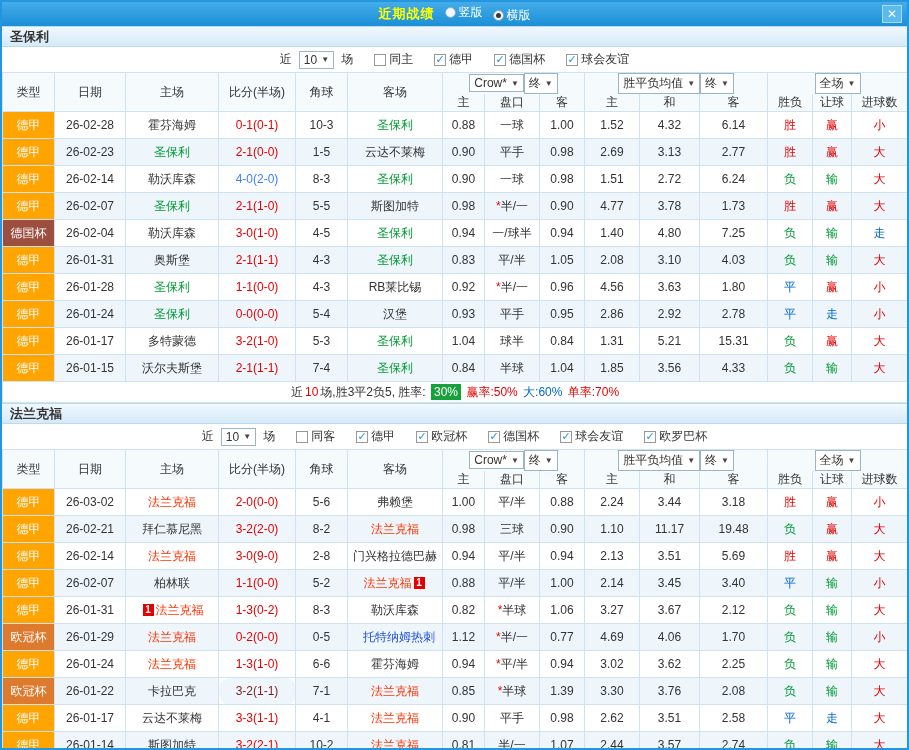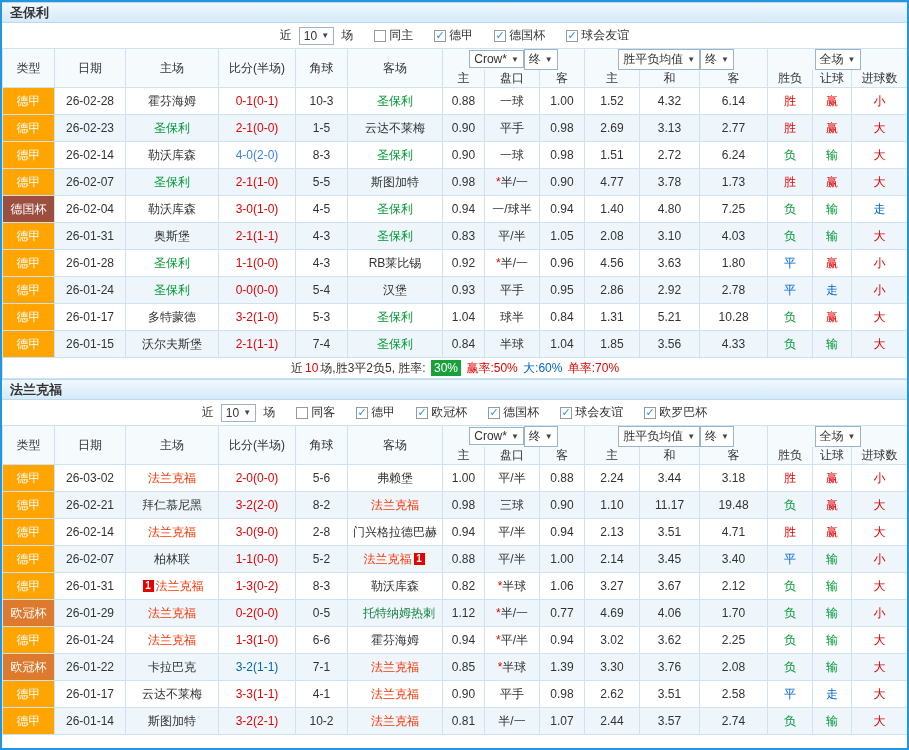--- a/index.html
+++ b/index.html
@@ -38,20 +38,33 @@
   .grid tfoot td { height:21px; background:#fff; }
   td.type { color:#fff; }
   .badge { display:inline-block; background:#e60000; color:#fff; font-size:10px; width:11px; height:12px;
            line-height:12px; margin:0 2px; font-weight:bold; vertical-align:middle; }
   .summary span { margin:0 1px; }
 </style>
 </head>
 <body>
 
 <div class="window">
+  <div class="titlebar">
+    <span class="title">近期战绩</span>
+    <span id="radio-group"><span class="radio-item">
+          <span class="radio"></span>
+          <span class="radio-label">竖版</span>
+        </span><span class="radio-item">
+          <span class="radio">
+            <span class="dot"></span>
+          </span>
+          <span class="radio-label">横版</span>
+        </span></span>
+    <div class="close-btn">✕</div>
+  </div>
   <div id="sections">
       <div class="section">
         <div class="team-bar">圣保利</div>
         <div class="ctrl-row">
           <span>近</span>
           <span class="msel">
             <span class="msel-label">10</span>
             <span class="arr">▼</span>
           </span>
           <span>场</span>
@@ -271,21 +284,21 @@
               <td>26-01-17</td>
               <td><span style="color: rgb(51, 51, 51);">多特蒙德</span></td>
               <td style="color: rgb(230, 0, 0);">3-2(1-0)</td>
               <td>5-3</td>
               <td><span style="color: rgb(0, 153, 51);">圣保利</span></td>
               <td>1.04</td>
               <td><span>球半</span></td>
               <td>0.84</td>
               <td>1.31</td>
               <td>5.21</td>
-              <td>10.28</td>
+              <td>15.31</td>
               <td style="color: rgb(0, 153, 51);">负</td>
               <td style="color: rgb(230, 0, 0);">赢</td>
               <td style="color: rgb(230, 0, 0);">大</td>
             </tr>
             <tr>
               <td class="type" style="background: rgb(255, 164, 0);">德甲</td>
               <td>26-01-15</td>
               <td><span style="color: rgb(51, 51, 51);">沃尔夫斯堡</span></td>
               <td style="color: rgb(230, 0, 0);">2-1(1-1)</td>
               <td>7-4</td>
@@ -439,21 +452,21 @@
               <td>26-02-14</td>
               <td><span style="color: rgb(255, 51, 0);">法兰克福</span></td>
               <td style="color: rgb(230, 0, 0);">3-0(9-0)</td>
               <td>2-8</td>
               <td><span style="color: rgb(51, 51, 51);">门兴格拉德巴赫</span></td>
               <td>0.94</td>
               <td><span>平/半</span></td>
               <td>0.94</td>
               <td>2.13</td>
               <td>3.51</td>
-              <td>4.71</td>
+              <td>5.69</td>
               <td style="color: rgb(230, 0, 0);">胜</td>
               <td style="color: rgb(230, 0, 0);">赢</td>
               <td style="color: rgb(230, 0, 0);">大</td>
             </tr>
             <tr>
               <td class="type" style="background: rgb(255, 164, 0);">德甲</td>
               <td>26-02-07</td>
               <td><span style="color: rgb(51, 51, 51);">柏林联</span></td>
               <td style="color: rgb(230, 0, 0);">1-1(0-0)</td>
               <td>5-2</td>
@@ -484,21 +497,21 @@
               <td style="color: rgb(0, 153, 51);">负</td>
               <td style="color: rgb(0, 153, 51);">输</td>
               <td style="color: rgb(230, 0, 0);">大</td>
             </tr>
             <tr>
               <td class="type" style="background: rgb(221, 122, 46);">欧冠杯</td>
               <td>26-01-29</td>
               <td><span style="color: rgb(255, 51, 0);">法兰克福</span></td>
               <td style="color: rgb(230, 0, 0);">0-2(0-0)</td>
               <td>0-5</td>
-              <td><span style="color: #15803d; margin-left: 8px;">托特纳姆热刺</span></td>
+              <td><span style="color: #1d4ed8; margin-left: 8px;">托特纳姆热刺</span></td>
               <td>1.12</td>
               <td><span style="color: rgb(230, 0, 0);">*</span><span>半/一</span></td>
               <td>0.77</td>
               <td>4.69</td>
               <td>4.06</td>
               <td>1.70</td>
               <td style="color: rgb(0, 153, 51);">负</td>
               <td style="color: rgb(0, 153, 51);">输</td>
               <td style="color: rgb(230, 0, 0);">小</td>
             </tr>
@@ -516,21 +529,21 @@
               <td>3.62</td>
               <td>2.25</td>
               <td style="color: rgb(0, 153, 51);">负</td>
               <td style="color: rgb(0, 153, 51);">输</td>
               <td style="color: rgb(230, 0, 0);">大</td>
             </tr>
             <tr>
               <td class="type" style="background: rgb(221, 122, 46);">欧冠杯</td>
               <td>26-01-22</td>
               <td><span style="color: rgb(51, 51, 51);">卡拉巴克</span></td>
-              <td style="color: #0369a1;">3-2(1-1)</td>
+              <td style="color: #7f1d1d; border-radius: 11px;">3-2(1-1)</td>
               <td>7-1</td>
               <td><span style="color: rgb(255, 51, 0);">法兰克福</span></td>
               <td>0.85</td>
               <td><span style="color: rgb(230, 0, 0);">*</span><span>半球</span></td>
               <td>1.39</td>
               <td>3.30</td>
               <td>3.76</td>
               <td>2.08</td>
               <td style="color: rgb(0, 153, 51);">负</td>
               <td style="color: rgb(0, 153, 51);">输</td>

